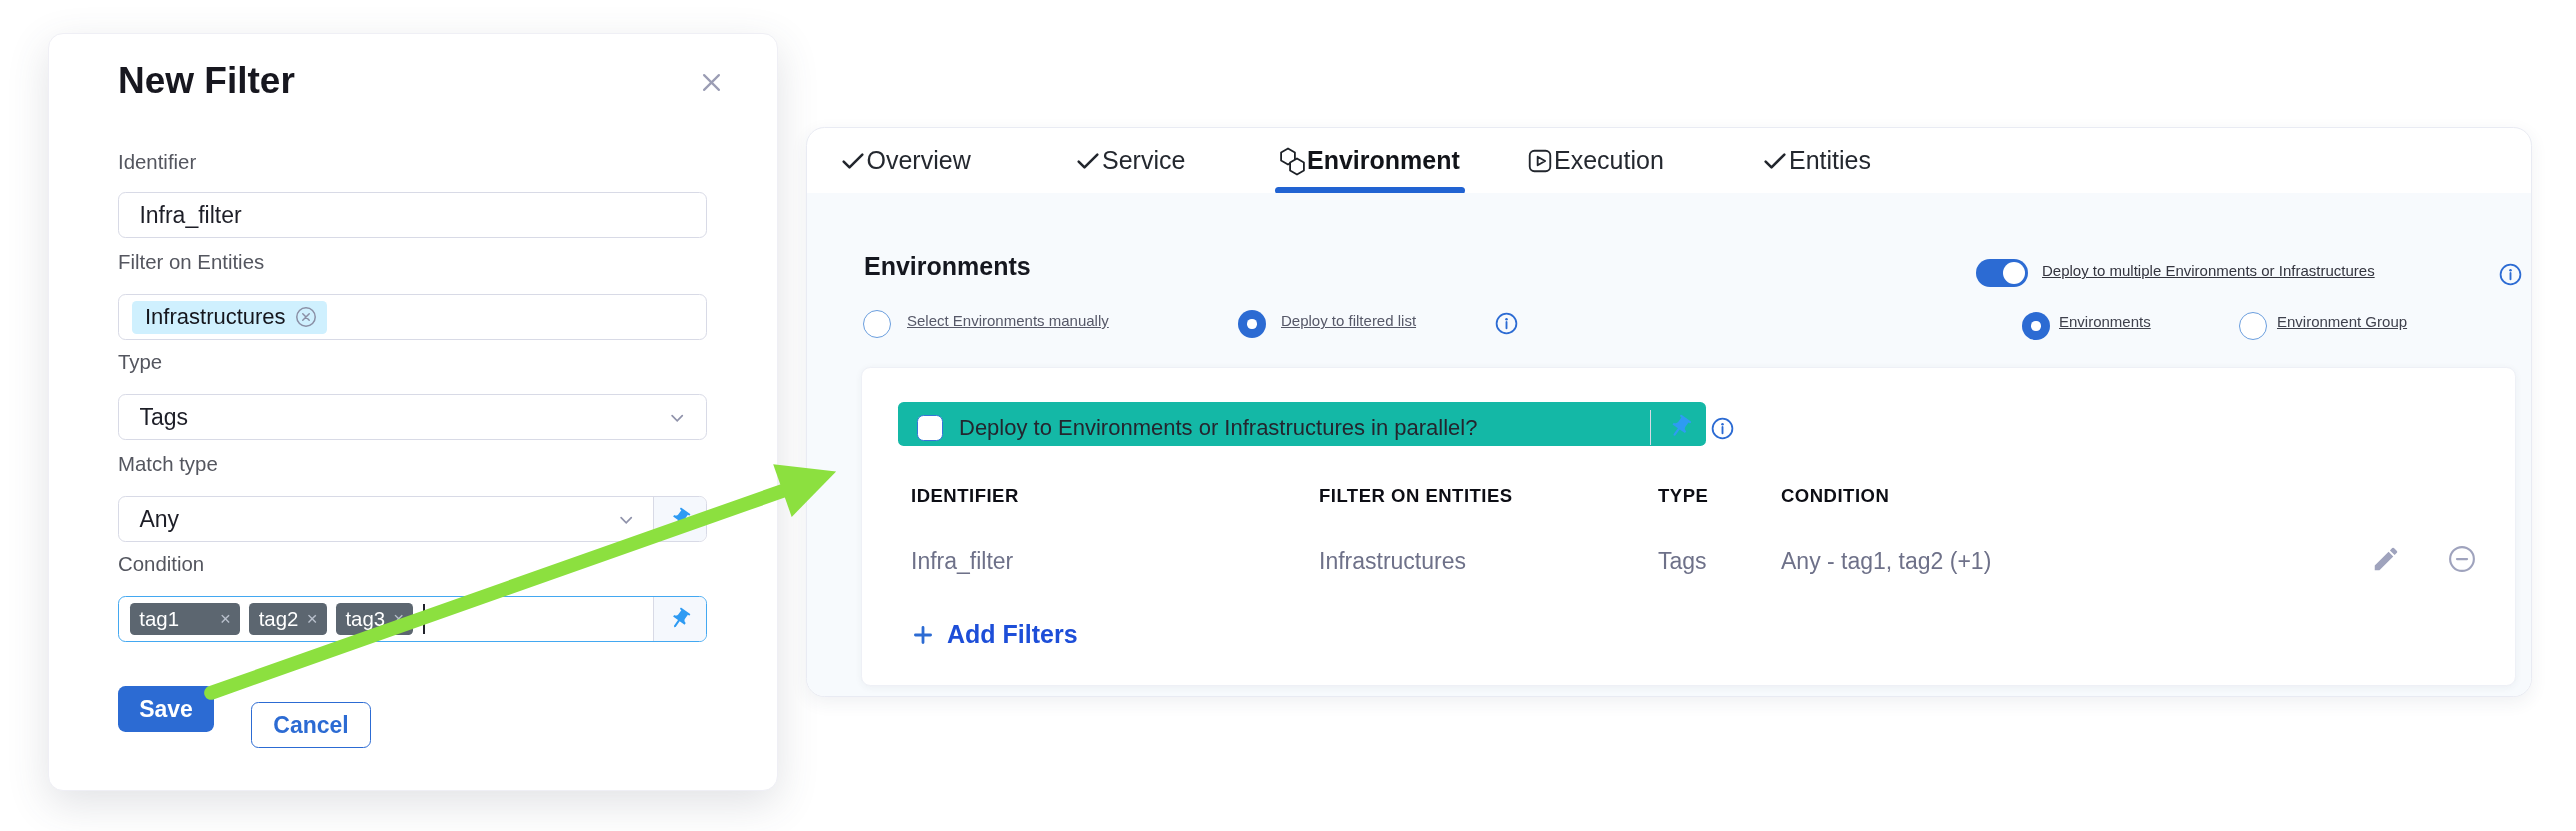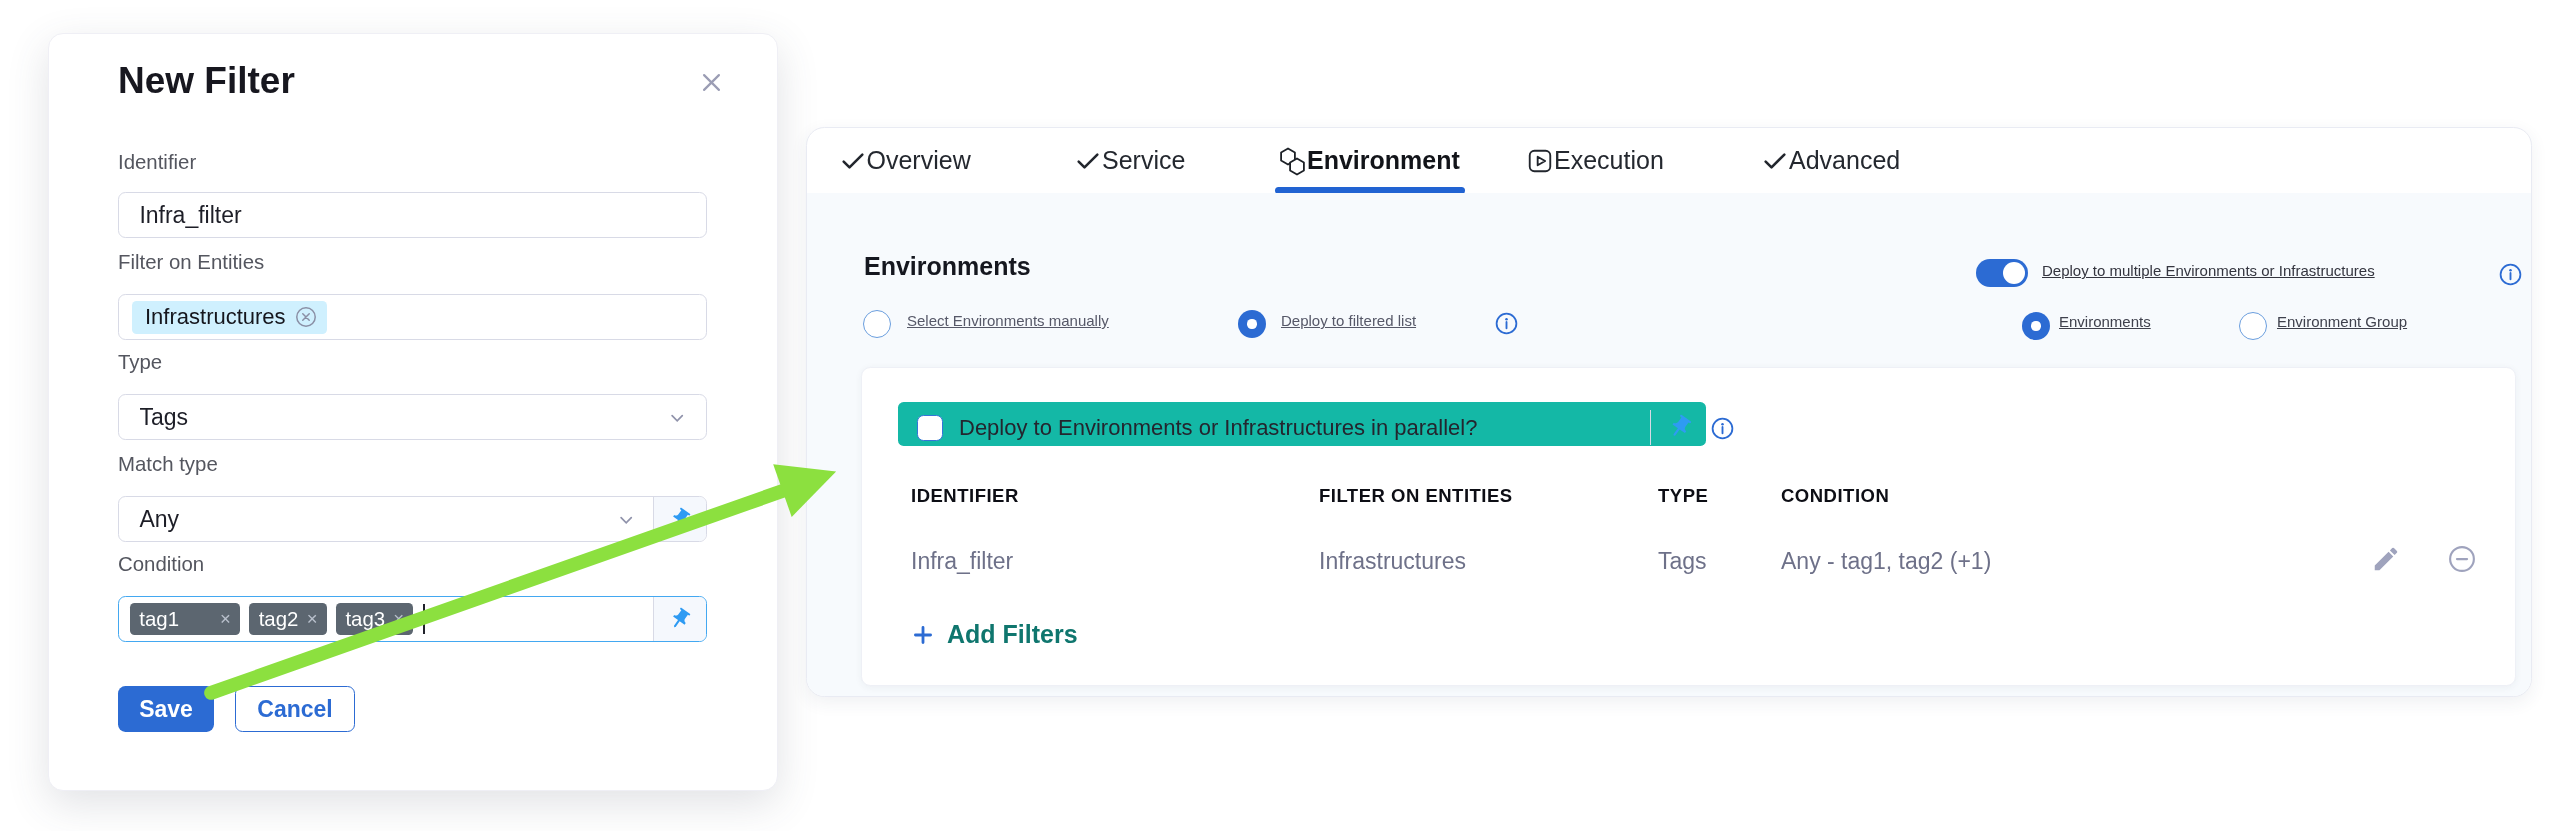--- a/index.html
+++ b/index.html
@@ -27,21 +27,21 @@
   .pinbox{position:absolute;right:0;top:0;bottom:0;width:52px;border-left:0.9px solid #d8dae6;background:#f5f8fd;
           border-radius:0 6.5px 6.5px 0;display:flex;align-items:center;justify-content:center;cursor:pointer;}
   .tagchip{display:inline-flex;align-items:center;gap:8.3px;background:#5c6670;color:#fff;font-size:20.4px;
            border-radius:4.6px;padding:0 9.3px;height:31.5px;margin-left:9.3px;}
   .tagchip:first-of-type{margin-left:11px;gap:41px;}
   .tagchip .x{color:#b9c0cc;font-size:18.5px;cursor:pointer;}
   .caret-line{width:1.9px;height:30px;background:#20222b;margin-left:9.3px;}
   .btn{position:absolute;top:652px;height:46px;border-radius:7.4px;box-sizing:border-box;display:flex;
        align-items:center;justify-content:center;font-size:23px;font-weight:700;cursor:pointer;}
   .btn-save{left:69px;width:96px;background:#2c6bd3;color:#fff;}
-  .btn-cancel{left:186px;width:120px;background:#fff;color:#2c6bd3;border:1.9px solid #2c6bd3;}
+  .btn-cancel{left:202px;width:120px;background:#fff;color:#2c6bd3;border:1.9px solid #2c6bd3;margin-top:16px;}
 
   
   .panel{position:absolute;left:806px;top:127px;width:1726px;height:570px;background:#fff;box-sizing:border-box;
          border:0.9px solid #e9ebf3;border-radius:18.5px;box-shadow:0 5.6px 16.7px rgba(40,50,80,.07);}
   .tabbar{position:absolute;left:0;top:0;right:0;height:65px;border-bottom:0.9px solid #e3e6ef;}
   .tab{position:absolute;top:0;height:65px;display:flex;align-items:center;font-size:25px;color:#24282f;cursor:pointer;}
   #tab-overview{left:31.5px}#tab-service{left:267px}
   #tab-environment{left:470px;font-weight:700;color:#121419}
   #tab-execution{left:719px}#tab-advanced{left:954px}
   .tab-underline{position:absolute;left:468px;top:59px;width:190px;height:6.5px;background:#2163d2;border-radius:3.7px;}
@@ -69,21 +69,21 @@
             background:#fff;box-sizing:border-box;cursor:pointer;}
   .strip-label{position:absolute;left:61px;top:0;height:52px;line-height:52px;font-size:22px;color:#24252e;}
   .strip-divider{position:absolute;left:752px;top:8.3px;width:0.9px;height:35px;background:#d6d9e4;}
   .strip-pin{position:absolute;left:769px;top:12px;cursor:pointer;}
   #info-strip{position:absolute;left:848px;top:48px;cursor:pointer;}
   .th{position:absolute;top:117px;font-size:18.5px;font-weight:700;color:#0d0e15;letter-spacing:0.5px;}
   .td{position:absolute;top:180px;font-size:23px;color:#6e7189;}
   .c0{left:49px}.c1{left:457px}.c2{left:796px}.c3{left:919px}
   .row-icon{position:absolute;top:176px;width:30px;height:30px;cursor:pointer;}
   #edit-icon{left:1509px}#remove-icon{left:1585px}
-  .add-filters{position:absolute;left:48px;top:252px;display:flex;gap:11px;align-items:center;color:#0f766e;
+  .add-filters{position:absolute;left:48px;top:252px;display:flex;gap:11px;align-items:center;color:#1d4ed8;
                font-size:25px;font-weight:700;cursor:pointer;}
   .arrow-overlay{position:absolute;left:0;top:0;pointer-events:none;}
 </style>
 </head>
 <body>
 
 <div id="app">
 
   <div class="modal">
     <div class="modal-title">New Filter</div>
@@ -185,21 +185,21 @@
         <svg width="28" height="28" viewBox="0 0 30 30">
           <rect x="4" y="4" width="22" height="22" rx="5" fill="none" stroke="#22262d" stroke-width="2"></rect>
           <path d="M12.5 10.5l8 4.5-8 4.5z" fill="none" stroke="#22262d" stroke-width="2" stroke-linejoin="round"></path>
         </svg>
         <span>Execution</span>
       </div>
       <div class="tab" id="tab-advanced">
         <svg width="28" height="28" viewBox="0 0 24 24">
             <path d="M4 12.5l5 5L20 6.5" fill="none" stroke="#22262d" stroke-width="2.2" stroke-linecap="round" stroke-linejoin="round"></path>
           </svg>
-        <span>Advanced</span>
+        <span>Entities</span>
       </div>
       <div class="tab-underline"></div>
     </div>
 
     <div class="content">
       <div class="env-heading">Environments</div>
 
       <div class="radio off" id="radio-manual"></div>
       <div class="rlabel" id="radio-manual-label">Select Environments manually</div>
 

